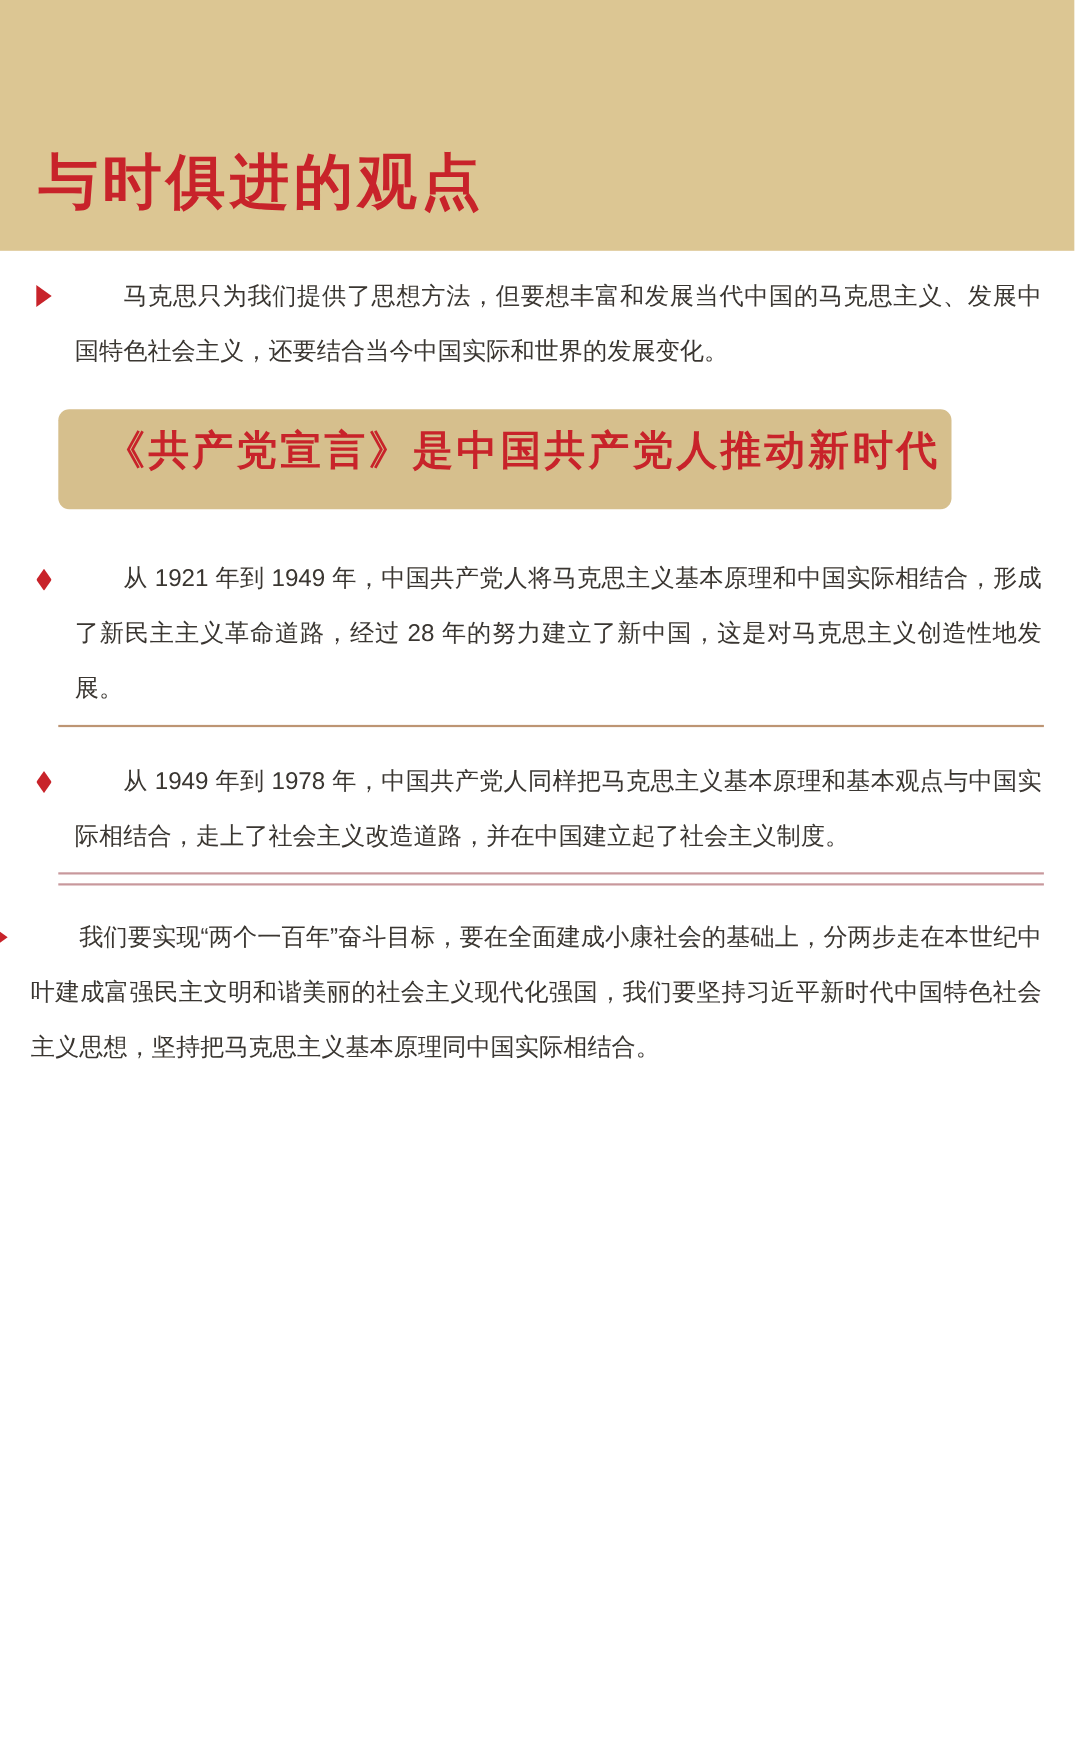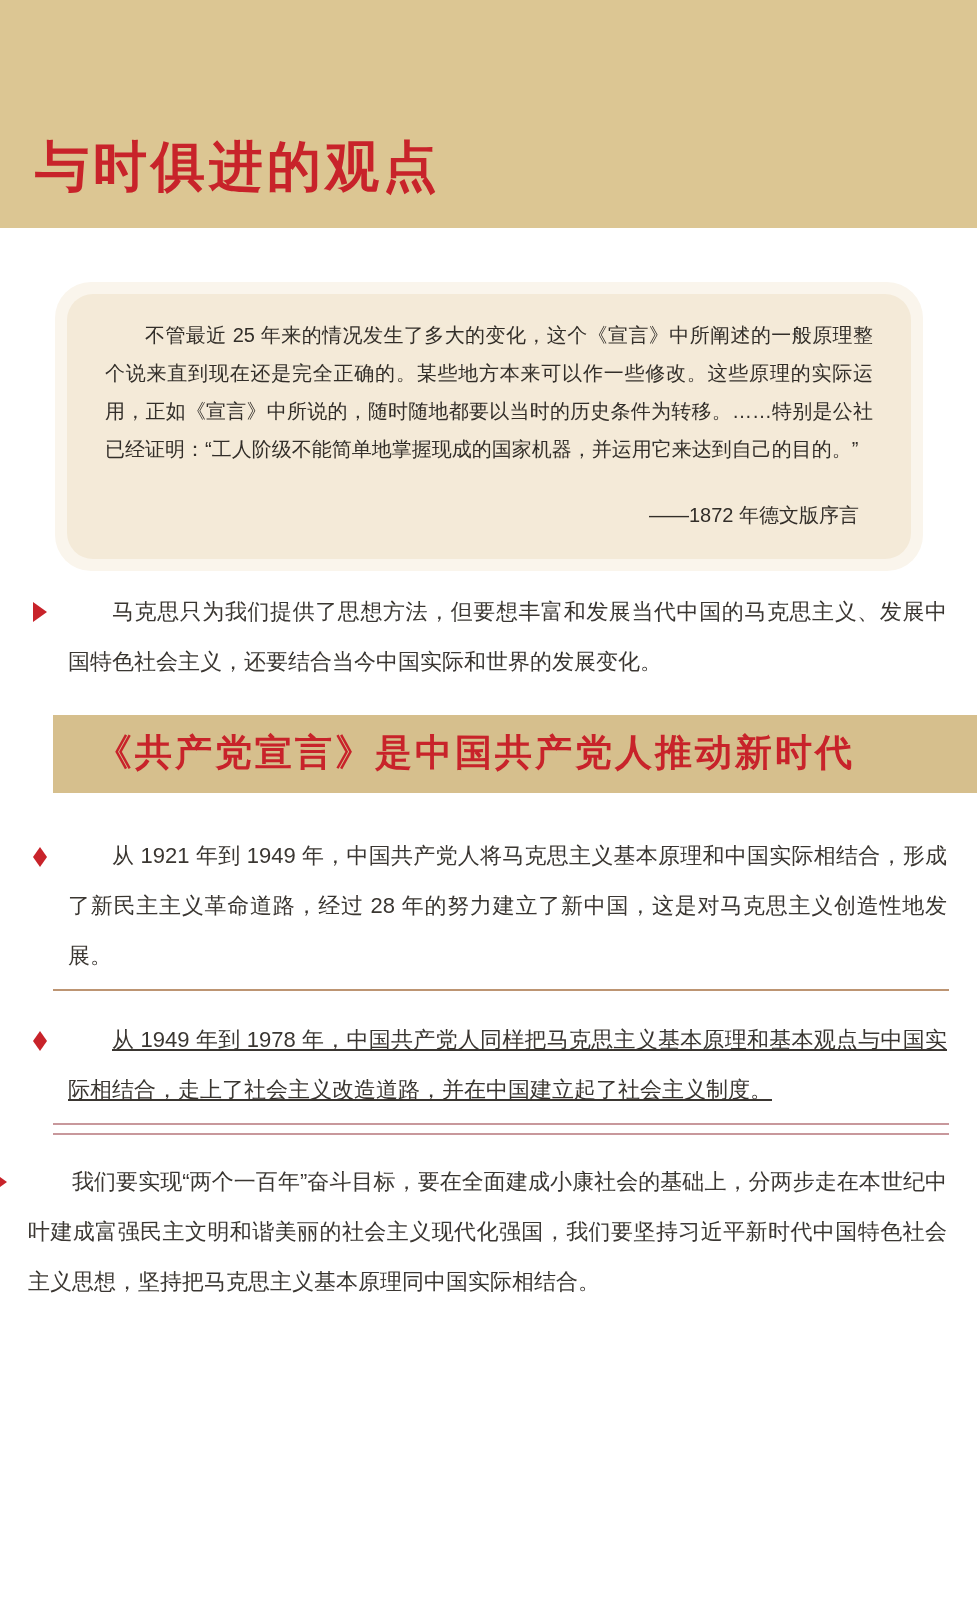--- a/index.html
+++ b/index.html
@@ -88,61 +88,56 @@
     top: 16px;
     width: 14px; height: 20px;
     background: #c8232a;
     clip-path: polygon(50% 0, 100% 50%, 50% 100%, 0 50%);
   }
   .intro-para { margin-top: 16px; }
 
   
   .banner {
     margin: 28px 0 0 53px;
-    width: 924px;
+    width: 812px;
     background: #d6bf8d;
-    padding: 7px 20px 9px 42px;
+    padding: 7px 20px 22px 42px;
+    border-radius: 10px;
   }
   .banner-line {
     font-size: 37px;
     font-weight: bold;
     color: #c8232a;
     letter-spacing: 3px;
     line-height: 62px;
     white-space: nowrap;
   }
 
   .point-para-1 { margin-top: 38px; }
-  .point-para   { margin-top: 24px; text-decoration: underline; }
+  .point-para   { margin-top: 24px; }
   .conclusion-para { margin-top: 22px; margin-left: 28px; }
 
   
   .sep {
     border: none;
     height: 2px;
     margin: 8px 28px 0 53px;
   }
   .sep-tan  { background: #bd9573; }
   .sep-pink { background: #c8989c; }
 </style>
 </head>
 <body>
 
 <div class="page">
 
   <div class="header">
     <h1 class="page-title">与时俱进的观点</h1>
   </div>
 
-  <div class="quote-halo">
-    <div class="quote-box">
-      <p class="quote-text">不管最近 25 年来的情况发生了多大的变化，这个《宣言》中所阐述的一般原理整个说来直到现在还是完全正确的。某些地方本来可以作一些修改。这些原理的实际运用，正如《宣言》中所说的，随时随地都要以当时的历史条件为转移。……特别是公社已经证明：“工人阶级不能简单地掌握现成的国家机器，并运用它来达到自己的目的。”</p>
-      <div class="quote-attribution">——1872 年德文版序言</div>
-    </div>
-  </div>
 
   <div class="para intro-para">
     <span class="bullet triangle-bullet"></span>
     <span>马克思只为我们提供了思想方法，但要想丰富和发展当代中国的马克思主义、发展中国特色社会主义，还要结合当今中国实际和世界的发展变化。</span>
   </div>
 
   <div class="banner">
     <div class="banner-line">《共产党宣言》是中国共产党人推动新时代</div>
   </div>
 

